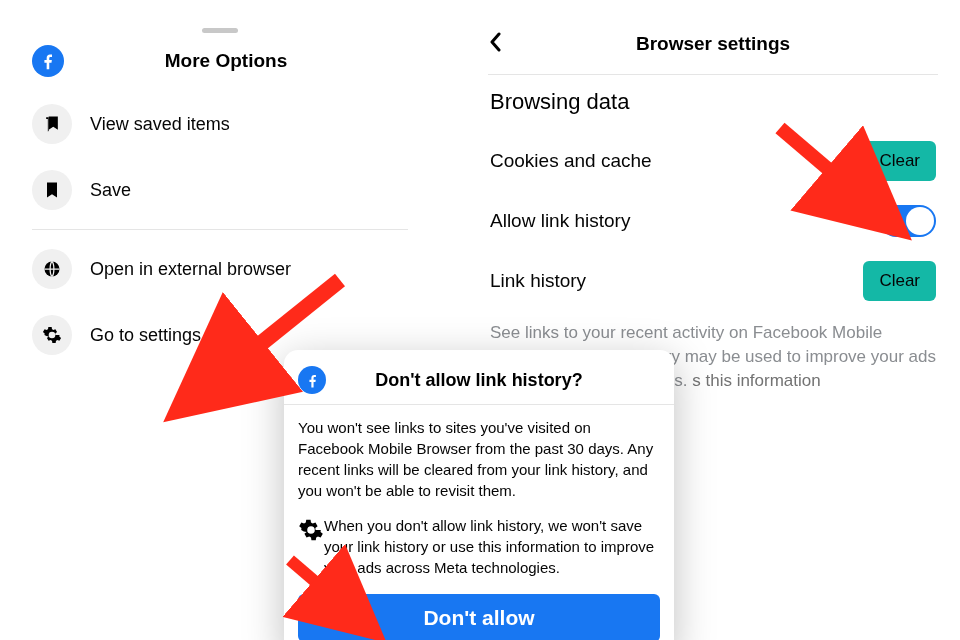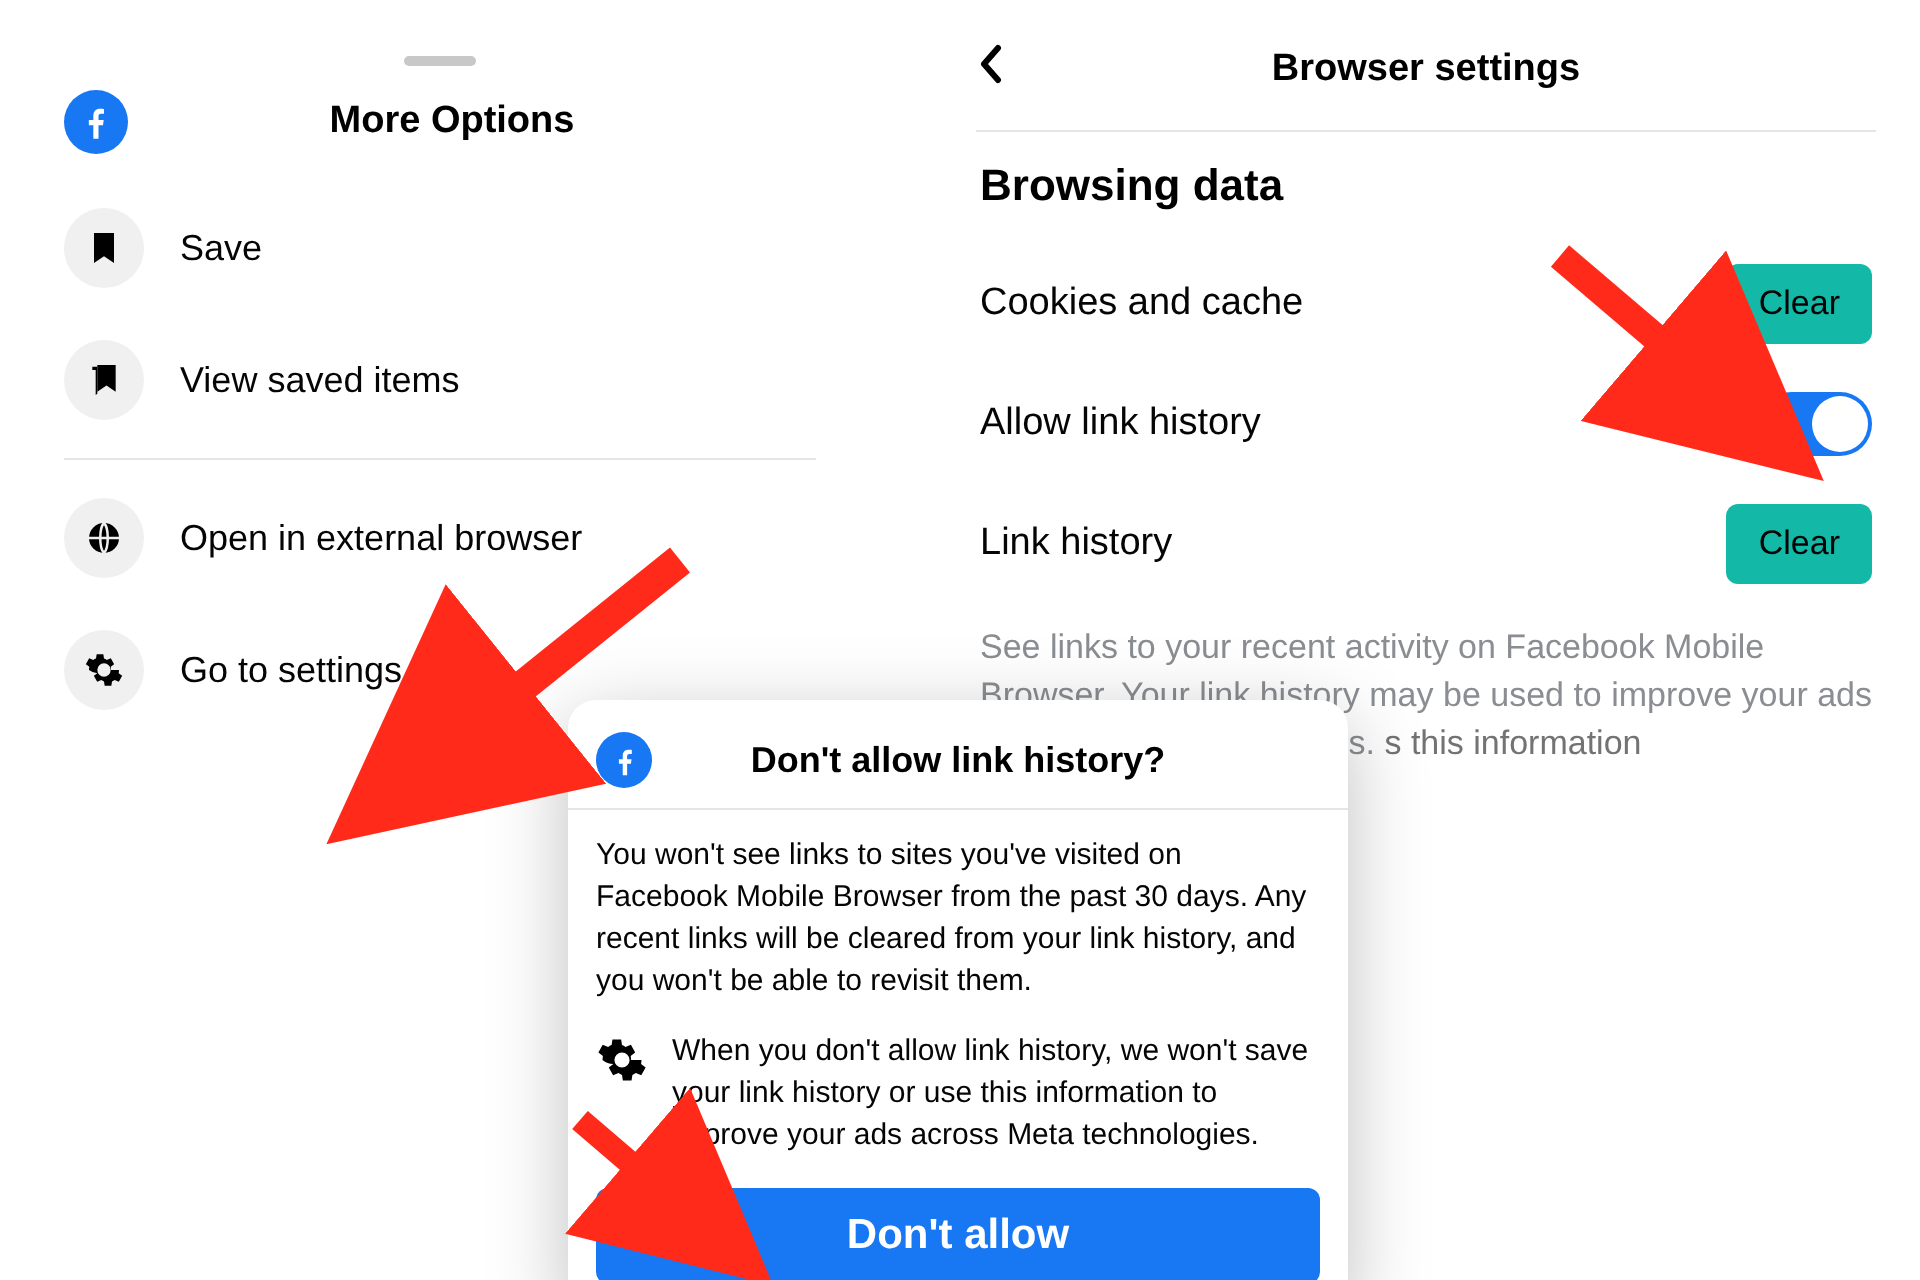--- a/index.html
+++ b/index.html
@@ -47,32 +47,32 @@
     display:flex; align-items:center; justify-content:center;
     margin-right:18px;
     flex-shrink:0;
   }
   .lp-icon svg { width:20px; height:20px; fill:#000;}
   .lp-label { font-size:18px; font-weight:400; color:#050505;}
   .lp-divider { border:none; border-top:1px solid #e5e5e5; margin: 6px 0;}
   
   .right-panel {
     position: absolute;
-    right: 22px; top: 18px;
+    right: 22px; top: 28px;
     width: 450px;
   }
   .rp-header {
     display:flex; align-items:center;
     margin-bottom: 14px;
   }
   .rp-back { cursor:pointer; padding:4px 8px 4px 0;}
   .rp-back svg { width:14px; height:20px; }
   .rp-title { flex:1; text-align:center; font-size:19px; font-weight:700; margin-left:-22px;}
   .rp-divider { border:none; border-top:1px solid #e5e5e5; margin: 0 0 14px;}
-  .rp-h2 { font-size:22px; font-weight:700; margin: 4px 0 14px 2px;}
+  .rp-h2 { font-size:22px; font-weight:400; margin: 4px 0 14px 2px;}
   .rp-row { display:flex; align-items:center; justify-content:space-between; padding:12px 2px;}
   .rp-row-label { font-size:19px; color:#050505;}
   .rp-clear {
     background:#14b8a6; border:none; border-radius:6px;
     padding:10px 16px; font-size:17px; font-weight:500; cursor:pointer;
     color:#050505;
   }
   .toggle {
     width:56px; height:32px; background:#1877f2; border-radius:16px;
     position:relative; cursor:pointer;
@@ -95,21 +95,21 @@
     border-radius:14px;
     box-shadow: 0 10px 40px rgba(0,0,0,0.25);
     padding: 16px 14px 14px;
   }
   .modal-head { display:flex; align-items:center; margin-bottom:8px;}
   .modal-head .fb-circle { width:28px; height:28px; margin:0 42px 0 0;}
   .modal-head .fb-circle svg{ width:17px; height:17px;}
   .modal-title { font-size:18px; font-weight:700; flex:1; text-align:center; margin-left:-70px;}
   .modal-hr { border:none; border-top:1px solid #e5e5e5; margin:10px -14px 12px;}
   .modal-body { font-size:15px; color:#050505; line-height:1.4; margin-bottom:14px;}
-  .modal-info { display:flex; gap:12px; margin-bottom:16px;}
+  .modal-info { display:flex; gap:0; margin-bottom:16px;}
   .modal-info svg { width:26px; height:26px; flex-shrink:0; margin-top:2px;}
   .modal-info-text { font-size:15px; color:#050505; line-height:1.4;}
   .modal-btn {
     width:100%; background:#1877f2; color:#fff; border:none;
     border-radius:6px; padding:12px 0; font-size:21px; font-weight:600;
     cursor:pointer;
   }
   
   .arrow {
     position:absolute; pointer-events:none;
@@ -127,34 +127,34 @@
           <path d="M13.5 22v-8h2.7l.4-3.2h-3.1V8.7c0-.9.3-1.6 1.7-1.6h1.6V4.2c-.3 0-1.3-.1-2.4-.1-2.4 0-4 1.5-4 4.2v2.5H7.7V14h2.7v8h3.1z"></path>
         </svg>
     </div>
     <div class="lp-title">More Options</div>
   </div>
 
   <div class="lp-list">
     <div class="lp-item">
       <div class="lp-icon">
         <svg viewBox="0 0 24 24">
-            <path d="M6 3h12v18l-6-4-6 4V3z"></path>
-          </svg>
-      </div>
-      <div class="lp-label">Save</div>
-    </div>
-
-    <div class="lp-item">
-      <div class="lp-icon">
-        <svg viewBox="0 0 24 24">
             <path d="M8 3h11v16l-5.5-3.7L8 19V3z"></path>
             <path d="M5 6h2v15l1-0.7V6h0V4H5v2z"></path>
           </svg>
       </div>
       <div class="lp-label">View saved items</div>
+    </div>
+
+    <div class="lp-item">
+      <div class="lp-icon">
+        <svg viewBox="0 0 24 24">
+            <path d="M6 3h12v18l-6-4-6 4V3z"></path>
+          </svg>
+      </div>
+      <div class="lp-label">Save</div>
     </div>
 
     <hr class="lp-divider">
 
     <div class="lp-item">
       <div class="lp-icon">
         <svg viewBox="0 0 24 24">
             <circle cx="12" cy="12" r="9" fill="#000"></circle>
             <path d="M3 12h18M12 3c3 3 3 15 0 18M12 3c-3 3-3 15 0 18" stroke="#f0f0f0" stroke-width="1.5" fill="none"></path>
           </svg>

